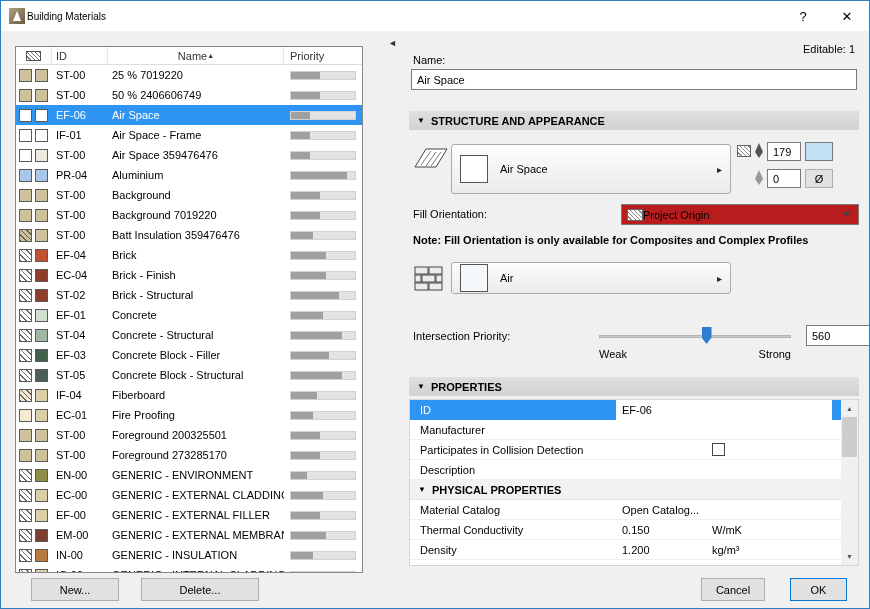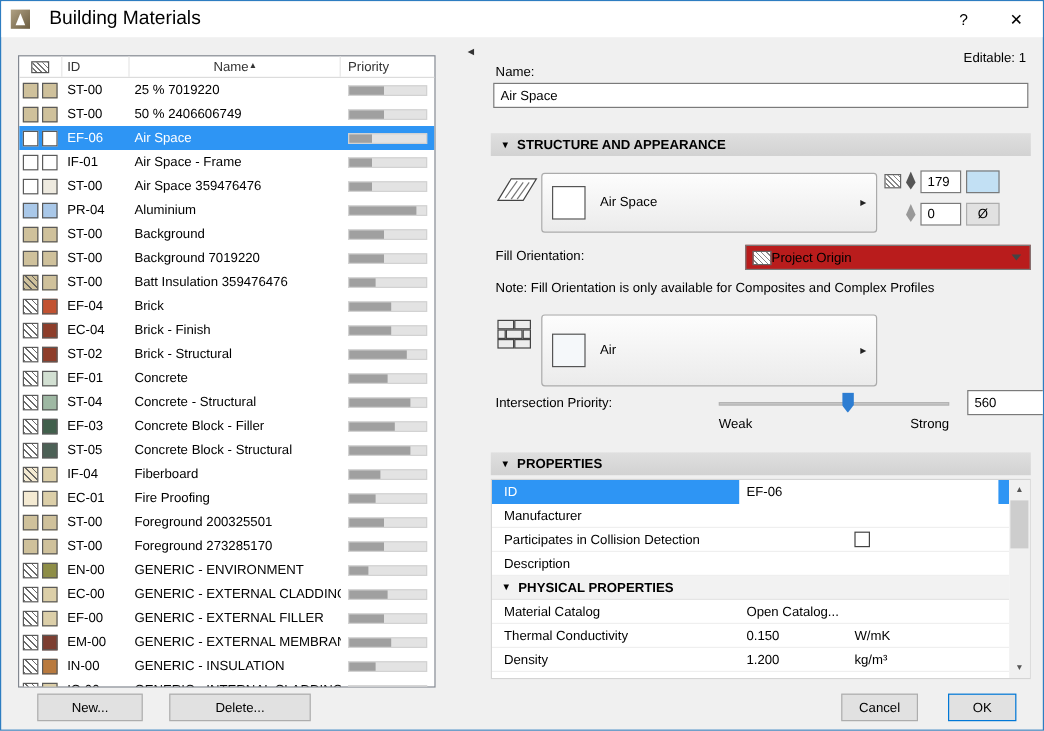--- a/index.html
+++ b/index.html
@@ -6,21 +6,21 @@
   html,body { font-family: "Liberation Sans", sans-serif; }
   body { background:#9a9a9a; }
   .dialog { position:relative; width:870px; height:609px; background:#f0f0f0;
             border:1px solid #2d7dc1; font-size:11px; color:#000; overflow:hidden; }
 
   
   .titlebar { height:30px; background:#fff; display:flex; align-items:center; padding-left:8px; }
   .app-icon { width:16px; height:16px; background:linear-gradient(135deg,#b0a184,#6b5c40); position:relative; flex:0 0 auto; }
   .app-icon:after { content:""; position:absolute; left:4px; top:3px;
        border-left:4px solid transparent; border-right:4px solid transparent; border-bottom:10px solid #fff; }
-  .title { margin-left:16px; font-size:16px; }
+  .title { margin-left:2px; font-size:10px; }
   .tb-spacer { flex:1; }
   .tb-btn { width:44px; height:30px; display:flex; align-items:center; justify-content:center; font-size:13px; }
 
   .dlg-body { position:absolute; left:0; top:30px; right:0; bottom:0; }
 
   
   .list-panel { position:absolute; left:14px; top:15px; width:348px; height:527px;
                 background:#fff; border:1px solid #828790; }
   .list-header { display:flex; height:18px; border-bottom:1px solid #dcdcdc; align-items:center; color:#333; }
   .lh-cell { height:100%; display:flex; align-items:center; border-right:1px solid #e6e6e6; padding-left:4px; }
@@ -66,21 +66,21 @@
   .hdr-structure { top:80px; }
   .hdr-properties { top:346px; }
 
   .cut-icon { position:absolute; left:12px; top:110px; }
   .brick-icon { position:absolute; left:10px; top:228px; }
 
   .pick-btn { position:absolute; left:50px; width:280px;
        background:linear-gradient(#fdfdfd,#ebebeb); border:1px solid #ababab; border-radius:3px;
        display:flex; align-items:center; padding-left:8px; }
   .pick-fill { top:113px; height:50px; }
-  .pick-surf { top:231px; height:60px; }
+  .pick-surf { top:231px; height:32px; }
   .pick-swatch { width:28px; height:28px; border:1px solid #555; background:#fff; flex:0 0 auto; }
   .pick-label { margin-left:12px; }
   .pick-arrow { position:absolute; right:8px; font-size:10px; color:#222; }
 
   .stripes-icon { position:absolute; width:14px; height:12px; border:1px solid #666;
        background:repeating-linear-gradient(45deg,#fff 0 2px,#888 2px 3px); }
   .pen-icon { position:absolute; width:12px; height:16px; }
   .num { width:34px; height:19px; }
   .num-cutpen { left:366px; top:111px; }
   .num-bgpen  { left:366px; top:138px; }
@@ -88,21 +88,21 @@
   .btn-nopen { position:absolute; left:404px; top:138px; width:28px; height:19px;
        background:#e1e1e1; border:1px solid #adadad; font:inherit; }
 
   .fo-label { position:absolute; left:12px; top:177px; }
   .dropdown { position:absolute; left:220px; top:173px; width:238px; height:21px; background:#b91c1c;
        border:1px solid #7a7a7a; display:flex; align-items:center; padding-left:5px; gap:0; }
   .dd-icon { width:16px; height:12px; border:1px solid #666;
        background:repeating-linear-gradient(45deg,#fff 0 2px,#888 2px 3px); flex:0 0 auto; }
   .dd-chevron { position:absolute; right:7px; width:0; height:0;
        border-left:4px solid transparent; border-right:4px solid transparent; border-top:5px solid #444; }
-  .note { position:absolute; left:12px; top:203px; }
+  .note { position:absolute; left:12px; top:203px;font-weight:bold; }
 
   .ip-label { position:absolute; left:12px; top:299px; }
   .slider-wrap { position:absolute; left:198px; top:296px; width:192px; height:18px; }
   .slider-track { position:absolute; top:8px; left:0; right:0; height:3px; background:#c9c9c9; border:1px solid #b4b4b4; }
   .slider-thumb { position:absolute; top:0; width:10px; height:17px; background:#2d7dd2;
        clip-path:polygon(0 0,100% 0,100% 62%,50% 100%,0 62%); }
   .ip-value { left:405px; top:294px; width:68px; height:21px; }
   .lbl-weak { position:absolute; left:198px; top:317px; }
   .lbl-strong { position:absolute; left:330px; top:317px; width:60px; text-align:right; }
 

